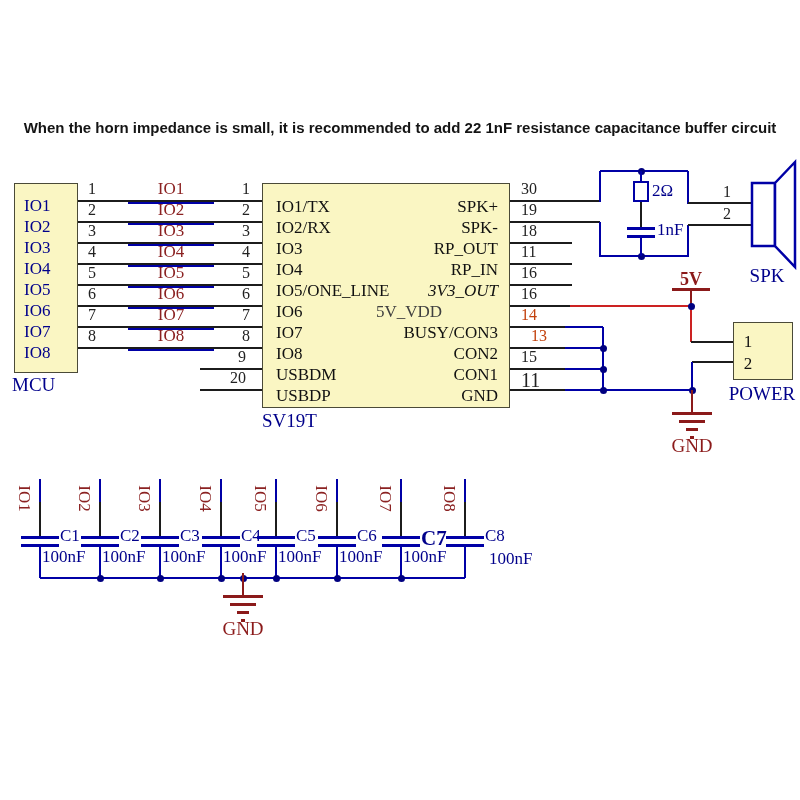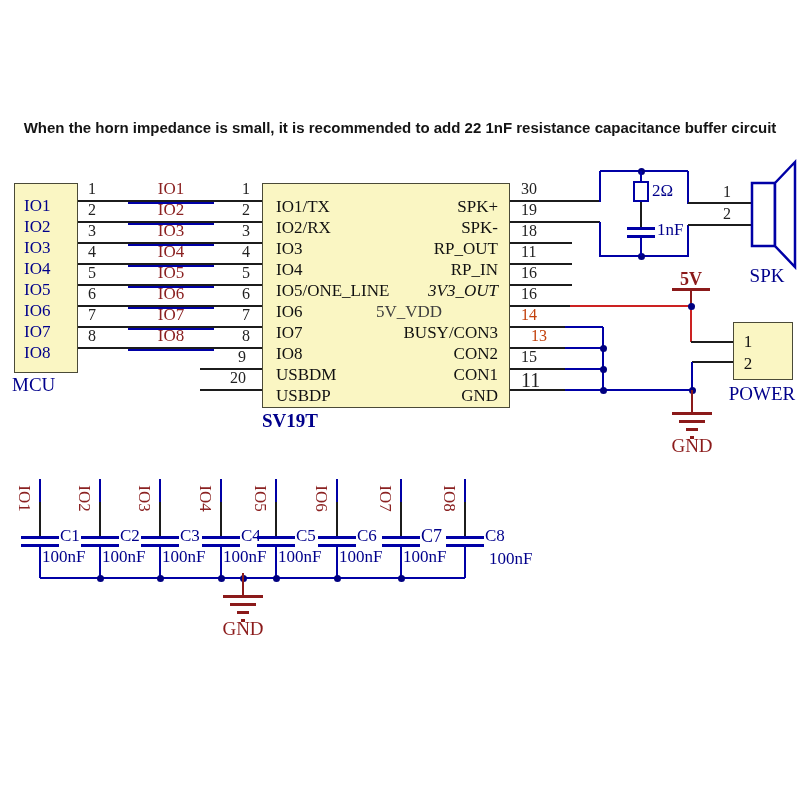--- a/index.html
+++ b/index.html
@@ -64,21 +64,21 @@
       <div class="abs " style="left: 78px; top: 347px; width: 184px; height: 2px; background: rgb(28, 28, 28);"></div>
       <div class="abs " style="left: 128px; top: 349px; width: 86px; height: 2px; background: rgb(0, 0, 166);"></div>
       <div class="abs " style="left: 88px; top: 328px; width: 26px; color: rgb(34, 34, 34); font-size: 16px; text-align: left; font-weight: normal;">8</div>
       <div class="abs " style="left: 128px; top: 327px; width: 86px; color: rgb(139, 34, 34); font-size: 17px; text-align: center; font-weight: normal;">IO8</div>
       <div class="abs " style="left: 220px; top: 328px; width: 30px; color: rgb(34, 34, 34); font-size: 16px; text-align: right; font-weight: normal;">8</div>
       <div class="abs " style="left: 200px; top: 368px; width: 62px; height: 2px; background: rgb(28, 28, 28);"></div>
       <div class="abs " style="left: 206px; top: 349px; width: 40px; color: rgb(34, 34, 34); font-size: 16px; text-align: right; font-weight: normal;">9</div>
       <div class="abs " style="left: 200px; top: 389px; width: 62px; height: 2px; background: rgb(28, 28, 28);"></div>
       <div class="abs " style="left: 206px; top: 370px; width: 40px; color: rgb(34, 34, 34); font-size: 16px; text-align: right; font-weight: normal;">20</div>
       <div class="abs block" style="left: 262px; top: 183px; width: 248px; height: 225px;"></div>
-      <div class="abs " style="left: 262px; top: 411px; width: 90px; color: rgb(0, 0, 139); font-size: 19px; text-align: left; font-weight: bold;">SV19T</div>
+      <div class="abs " style="left: 262px; top: 411px; width: 90px; color: rgb(0, 0, 139); font-size: 19px; text-align: left; font-weight: normal;">SV19T</div>
       <div class="abs " style="left: 276px; top: 198px; width: auto; color: rgb(17, 17, 17); font-size: 17px; text-align: left; font-weight: normal;">IO1/TX</div>
       <div class="abs " style="left: 320px; top: 198px; width: 178px; color: rgb(17, 17, 17); font-size: 17px; text-align: right; font-weight: normal;">SPK+</div>
       <div class="abs " style="left: 521px; top: 181px; width: 36px; color: rgb(34, 34, 34); font-size: 16px; text-align: left; font-weight: normal;">30</div>
       <div class="abs " style="left: 276px; top: 219px; width: auto; color: rgb(17, 17, 17); font-size: 17px; text-align: left; font-weight: normal;">IO2/RX</div>
       <div class="abs " style="left: 320px; top: 219px; width: 178px; color: rgb(17, 17, 17); font-size: 17px; text-align: right; font-weight: normal;">SPK-</div>
       <div class="abs " style="left: 521px; top: 202px; width: 36px; color: rgb(34, 34, 34); font-size: 16px; text-align: left; font-weight: normal;">19</div>
       <div class="abs " style="left: 276px; top: 240px; width: auto; color: rgb(17, 17, 17); font-size: 17px; text-align: left; font-weight: normal;">IO3</div>
       <div class="abs " style="left: 320px; top: 240px; width: 178px; color: rgb(17, 17, 17); font-size: 17px; text-align: right; font-weight: normal;">RP_OUT</div>
       <div class="abs " style="left: 521px; top: 223px; width: 36px; color: rgb(34, 34, 34); font-size: 16px; text-align: left; font-weight: normal;">18</div>
       <div class="abs " style="left: 276px; top: 261px; width: auto; color: rgb(17, 17, 17); font-size: 17px; text-align: left; font-weight: normal;">IO4</div>
@@ -212,21 +212,21 @@
       <div class="abs " style="left: 318px; top: 544px; width: 38px; height: 3px; background: rgb(0, 0, 166);"></div>
       <div class="abs " style="left: 336px; top: 547px; width: 2px; height: 31px; background: rgb(0, 0, 166);"></div>
       <div class="abs " style="left: 357px; top: 527px; width: auto; color: rgb(0, 0, 139); font-size: 17px; text-align: left; font-weight: normal;">C6</div>
       <div class="abs " style="left: 339px; top: 548px; width: auto; color: rgb(0, 0, 139); font-size: 17px; text-align: left; font-weight: normal;">100nF</div>
       <div class="abs " style="left: 400px; top: 479px; width: 2px; height: 23px; background: rgb(0, 0, 166);"></div>
       <div class="abs " style="left: 400px; top: 502px; width: 2px; height: 35px; background: rgb(28, 28, 28);"></div>
       <div class="abs " style="left: 365px; top: 490px; width: 40px; height: 17px; transform: rotate(90deg); text-align: center; color: rgb(139, 34, 34); font-size: 17px;">IO7</div>
       <div class="abs " style="left: 382px; top: 536px; width: 38px; height: 3px; background: rgb(0, 0, 166);"></div>
       <div class="abs " style="left: 382px; top: 544px; width: 38px; height: 3px; background: rgb(0, 0, 166);"></div>
       <div class="abs " style="left: 400px; top: 547px; width: 2px; height: 31px; background: rgb(0, 0, 166);"></div>
-      <div class="abs " style="left: 421px; top: 527px; width: auto; color: rgb(0, 0, 139); font-size: 18px; text-align: left; font-weight: normal;">C7</div>
+      <div class="abs " style="left: 421px; top: 527px; width: auto; color: rgb(0, 0, 139); font-size: 21px; text-align: left; font-weight: bold;">C7</div>
       <div class="abs " style="left: 403px; top: 548px; width: auto; color: rgb(0, 0, 139); font-size: 17px; text-align: left; font-weight: normal;">100nF</div>
       <div class="abs " style="left: 464px; top: 479px; width: 2px; height: 23px; background: rgb(0, 0, 166);"></div>
       <div class="abs " style="left: 464px; top: 502px; width: 2px; height: 35px; background: rgb(28, 28, 28);"></div>
       <div class="abs " style="left: 429px; top: 490px; width: 40px; height: 17px; transform: rotate(90deg); text-align: center; color: rgb(139, 34, 34); font-size: 17px;">IO8</div>
       <div class="abs " style="left: 446px; top: 536px; width: 38px; height: 3px; background: rgb(0, 0, 166);"></div>
       <div class="abs " style="left: 446px; top: 544px; width: 38px; height: 3px; background: rgb(0, 0, 166);"></div>
       <div class="abs " style="left: 464px; top: 547px; width: 2px; height: 31px; background: rgb(0, 0, 166);"></div>
       <div class="abs " style="left: 485px; top: 527px; width: auto; color: rgb(0, 0, 139); font-size: 17px; text-align: left; font-weight: normal;">C8</div>
       <div class="abs " style="left: 489px; top: 550px; width: auto; color: rgb(0, 0, 139); font-size: 17px; text-align: left; font-weight: normal;">100nF</div>
       <div class="abs " style="left: 40px; top: 577px; width: 425px; height: 2px; background: rgb(0, 0, 166);"></div>

